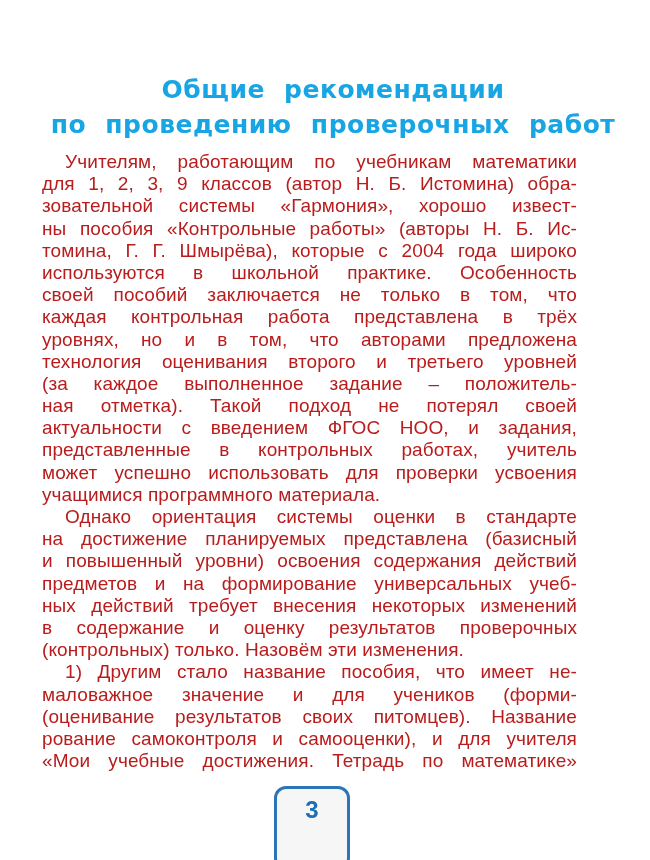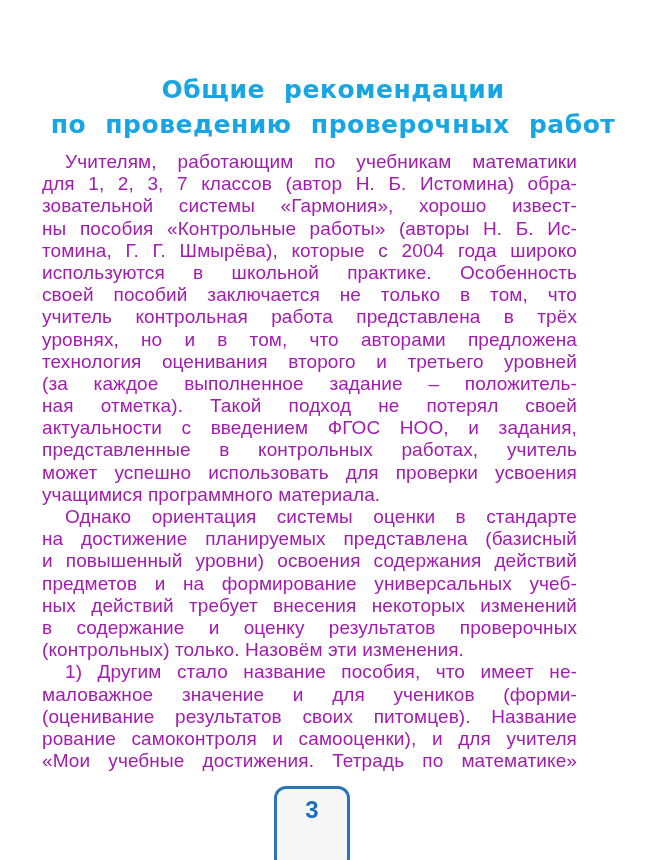--- a/index.html
+++ b/index.html
@@ -73,30 +73,30 @@
 </head>
 <body>
 
 <div class="page">
 
   <h1 class="title" style="color: rgb(23, 165, 227);">
     <span class="title-line">Общие рекомендации</span>
     <span class="title-line">по проведению проверочных работ</span>
   </h1>
 
-  <div class="text-block" style="color: #a21caf;">
+  <div class="text-block" style="color: #b91c1c;">
       <div class="para">
         <div class="line indent">Учителям, работающим по учебникам математики</div>
-        <div class="line">для 1, 2, 3, 7 классов (автор Н. Б. Истомина) обра-</div>
+        <div class="line">для 1, 2, 3, 9 классов (автор Н. Б. Истомина) обра-</div>
         <div class="line">зовательной системы «Гармония», хорошо извест-</div>
         <div class="line">ны пособия «Контрольные работы» (авторы Н. Б. Ис-</div>
         <div class="line">томина, Г. Г. Шмырёва), которые с 2004 года широко</div>
         <div class="line">используются в школьной практике. Особенность</div>
         <div class="line">своей пособий заключается не только в том, что</div>
-        <div class="line">учитель контрольная работа представлена в трёх</div>
+        <div class="line">каждая контрольная работа представлена в трёх</div>
         <div class="line">уровнях, но и в том, что авторами предложена</div>
         <div class="line">технология оценивания второго и третьего уровней</div>
         <div class="line">(за каждое выполненное задание – положитель-</div>
         <div class="line">ная отметка). Такой подход не потерял своей</div>
         <div class="line">актуальности с введением ФГОС НОО, и задания,</div>
         <div class="line">представленные в контрольных работах, учитель</div>
         <div class="line">может успешно использовать для проверки усвоения</div>
         <div class="line last">учащимися программного материала.</div>
       </div>
       <div class="para">

